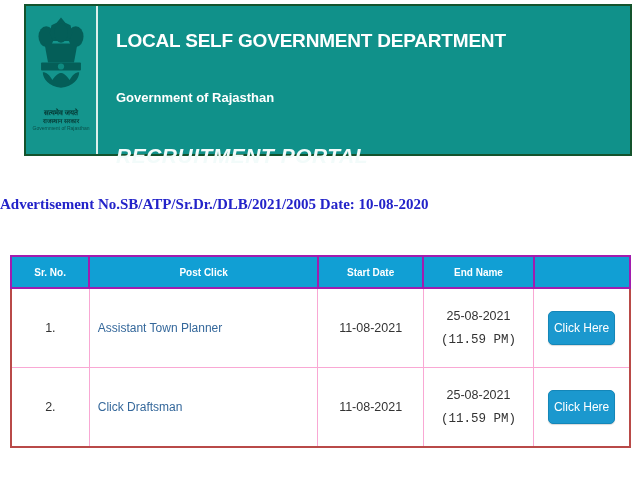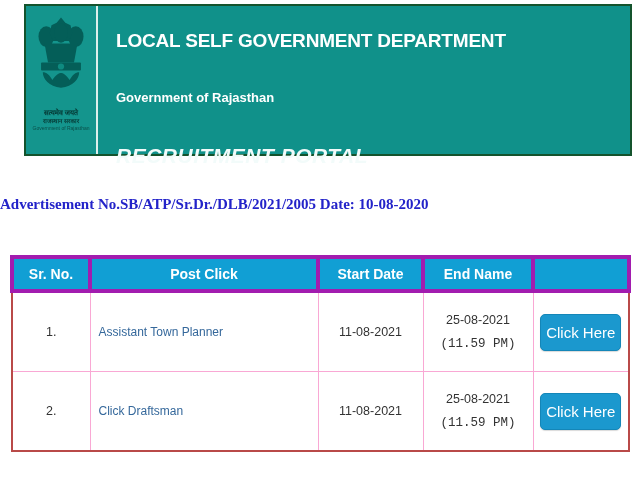--- a/index.html
+++ b/index.html
@@ -27,29 +27,29 @@
 
   
   .advert{position:absolute;left:0;top:196px;width:640px;text-align:left;
           font-family:"Liberation Serif",serif;font-weight:bold;font-size:15px;
           color:#2323c9;}
 
   
   .posts-table{position:absolute;left:10px;top:255px;width:621px;
           border-collapse:collapse;border:2px solid #b94a48;table-layout:fixed;
           background:#ffffff;}
-  .posts-table th{background:#119fd4;color:#ffffff;font-weight:bold;font-size:14px;
-          height:30px;border:4px solid #a21caf;text-align:center;padding:0;}
+  .posts-table th{background:#119fd4;color:#ffffff;font-weight:bold;font-size:10px;
+          height:30px;border:2px solid #a21caf;text-align:center;padding:0;}
   .posts-table td{border:1px solid #f9a8d4;font-size:12.5px;color:#333333;
           height:78px;text-align:center;padding:0;background:#ffffff;}
   td.post-cell{text-align:left;padding-left:8px;}
   .post-link{color:#35689b;text-decoration:none;cursor:pointer;font-size:12px;}
   .end-line{line-height:16px;}
   .end-line + .end-line{margin-top:8px;font-family:Liberation Mono, monospace;}
-  .click-btn{display:inline-block;background:#1b98ce;color:#ffffff;font-size:15px;
+  .click-btn{display:inline-block;background:#1b98ce;color:#ffffff;font-size:12px;
           font-family:"Liberation Sans",sans-serif;border:1px solid #1486b8;
           border-radius:5px;padding:9px 5px;min-width:50px;cursor:pointer;
           box-shadow:0 1px 1px rgba(0,0,0,0.15);}
 </style>
 </head>
 <body>
 
 <div class="page">
 
   <div class="header">

